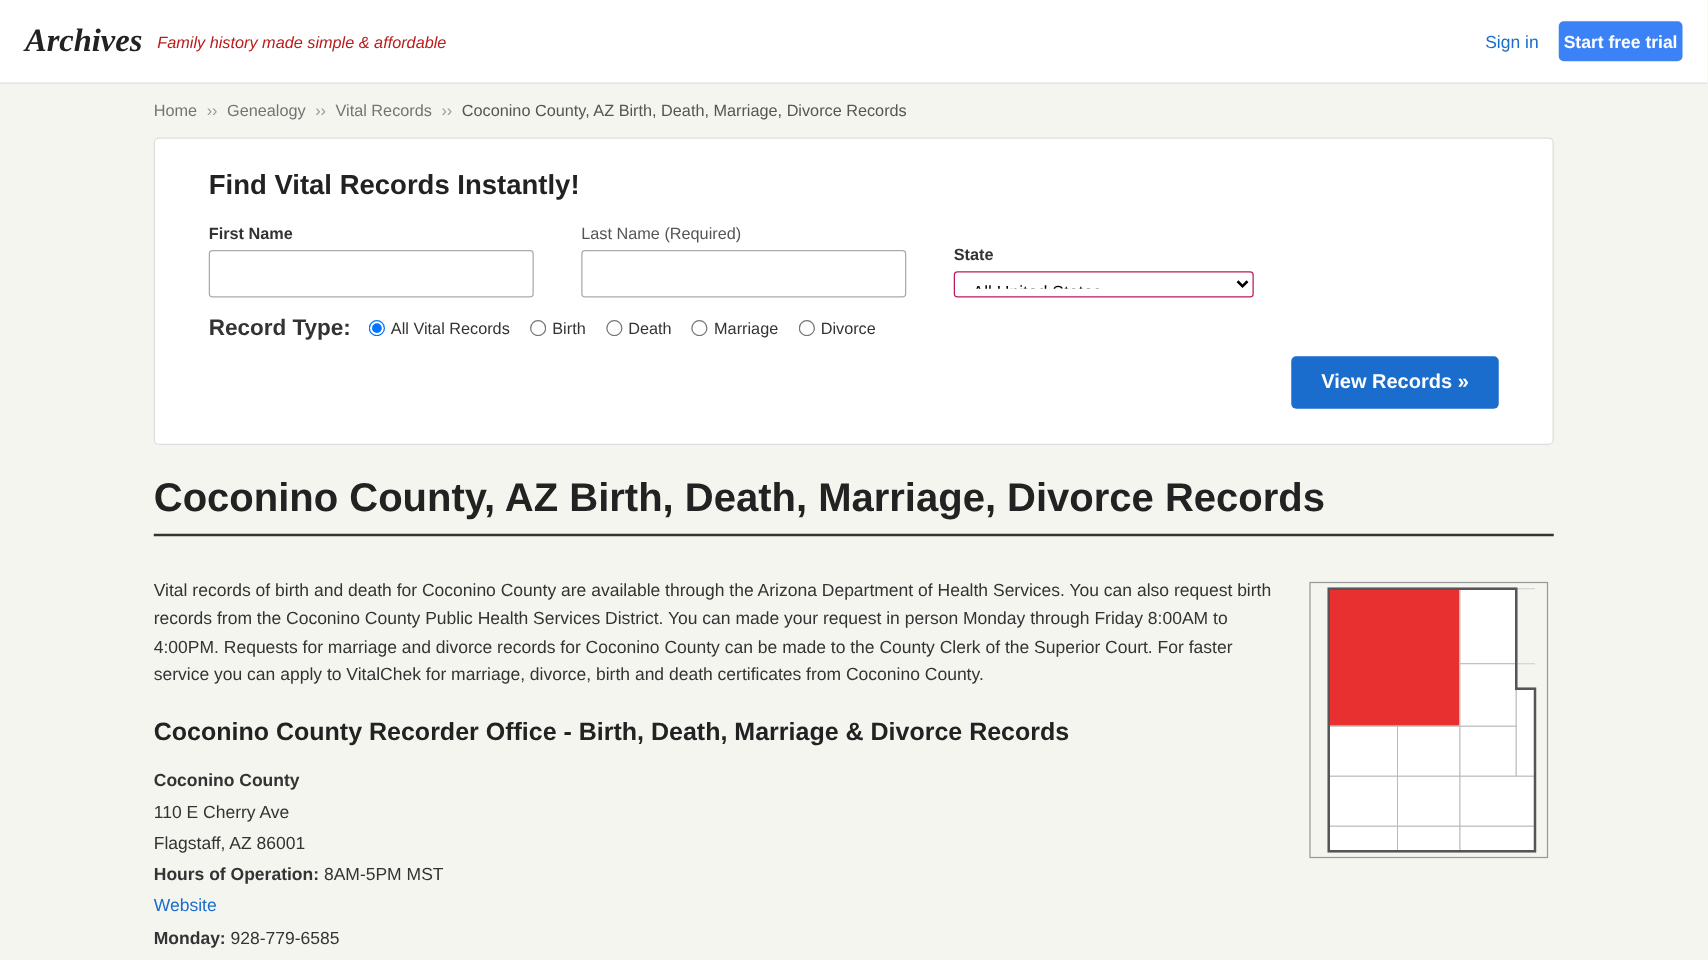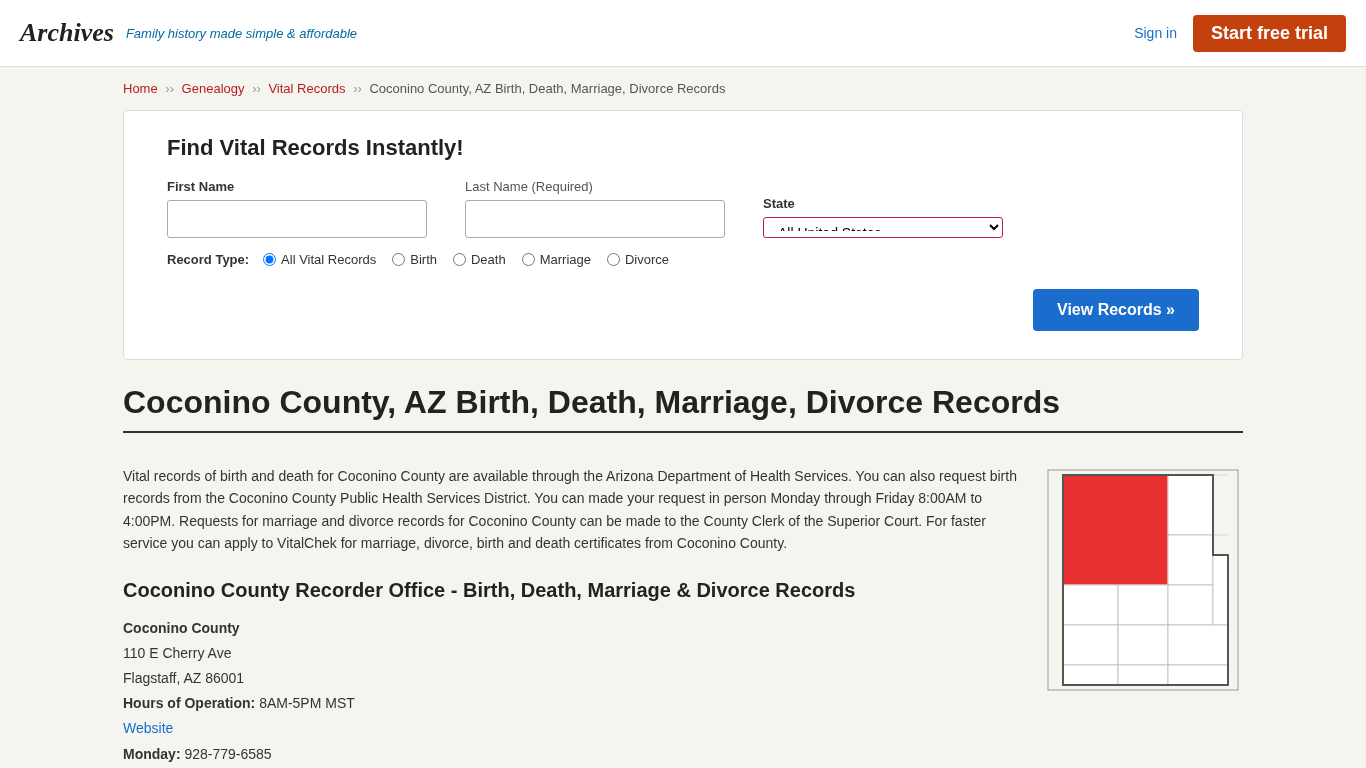--- a/index.html
+++ b/index.html
@@ -24,59 +24,59 @@
       font-size: 26px;
       font-weight: bold;
       color: #222;
       font-family: Georgia, serif;
     }
     .archives-logo span {
       font-style: italic;
     }
     .tagline {
       font-size: 13px;
-      color: #0369a1;
+      color: #b91c1c;
       font-style: italic;
     }
     #header-right {
       display: flex;
       align-items: center;
       gap: 16px;
     }
     .sign-in-link {
       color: #1a6dcc;
       text-decoration: none;
       font-size: 14px;
     }
     .start-trial-btn {
-      background: #c2410c;
+      background: #3b82f6;
       color: #fff;
       border: none;
-      padding: 8px 18px;
+      padding: 8px 4px;
       border-radius: 4px;
-      font-size: 18px;
+      font-size: 14px;
       font-weight: bold;
       cursor: pointer;
     }
 
     
     #main {
       max-width: 1160px;
       margin: 0 auto;
       padding: 14px 20px;
     }
 
     
     .breadcrumb {
       font-size: 13px;
       margin-bottom: 14px;
       color: #555;
     }
     .breadcrumb a {
-      color: #b91c1c;
+      color: #737373;
       text-decoration: none;
     }
     .breadcrumb .sep {
       margin: 0 4px;
       color: #999;
     }
     .breadcrumb .current {
       color: #555;
     }
 
@@ -132,21 +132,21 @@
       background: #fff;
       appearance: auto;
     }
     .record-type-row {
       display: flex;
       align-items: center;
       gap: 14px;
       margin-bottom: 0;
     }
     .record-type-label {
-      font-size: 13px;
+      font-size: 18px;
       font-weight: bold;
       color: #333;
     }
     .record-type-options {
       display: flex;
       gap: 16px;
       align-items: center;
     }
     .record-type-options label {
       display: flex;
@@ -158,21 +158,21 @@
     .view-records-btn {
       background: #1a6dcc;
       color: #fff;
       border: none;
       padding: 12px 24px;
       border-radius: 4px;
       font-size: 16px;
       font-weight: bold;
       cursor: pointer;
       float: right;
-      margin-top: 10px;
+      margin-top: 0;
     }
     .search-bottom {
       display: flex;
       justify-content: flex-end;
       margin-top: 12px;
     }
 
     
     .page-title {
       font-size: 32px;

